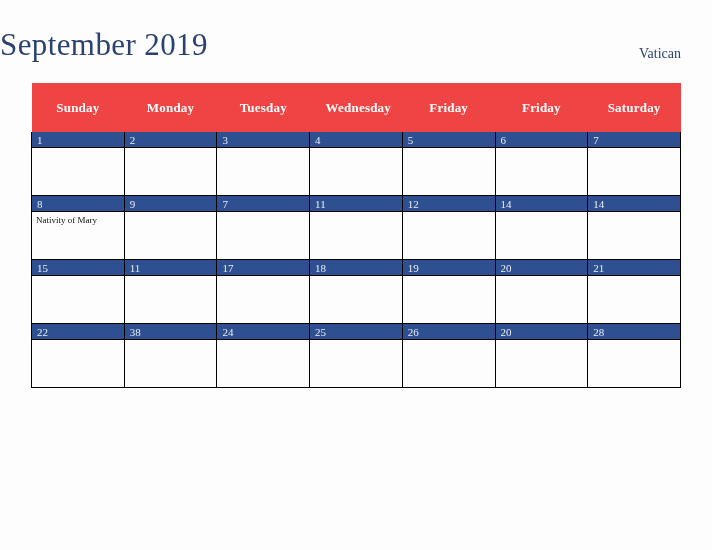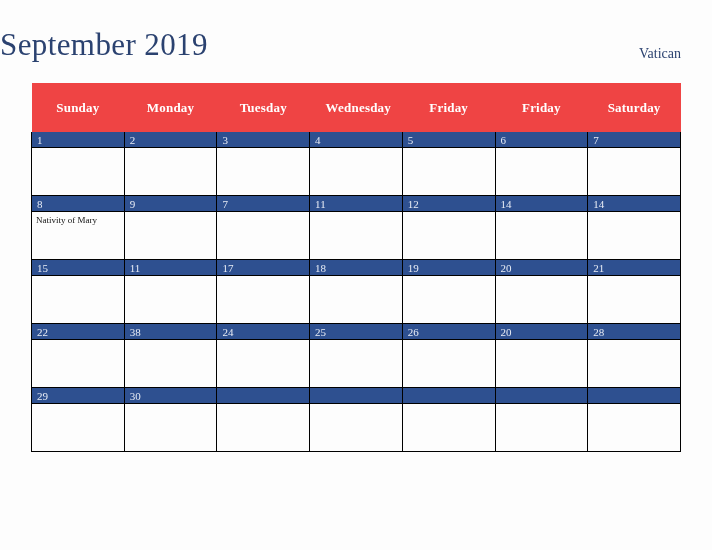--- a/index.html
+++ b/index.html
@@ -285,44 +285,14 @@
         </td>
         <td>
           <div class="daybar">20</div>
           <div class="daybody"></div>
         </td>
         <td>
           <div class="daybar">28</div>
           <div class="daybody"></div>
         </td>
       </tr>
-      <tr>
-        <td>
-          <div class="daybar">29</div>
-          <div class="daybody"></div>
-        </td>
-        <td>
-          <div class="daybar">30</div>
-          <div class="daybody"></div>
-        </td>
-        <td>
-          <div class="daybar"></div>
-          <div class="daybody"></div>
-        </td>
-        <td>
-          <div class="daybar"></div>
-          <div class="daybody"></div>
-        </td>
-        <td>
-          <div class="daybar"></div>
-          <div class="daybody"></div>
-        </td>
-        <td>
-          <div class="daybar"></div>
-          <div class="daybody"></div>
-        </td>
-        <td>
-          <div class="daybar"></div>
-          <div class="daybody"></div>
-        </td>
-      </tr>
     </tbody>
 </table>
 
 </body></html>

